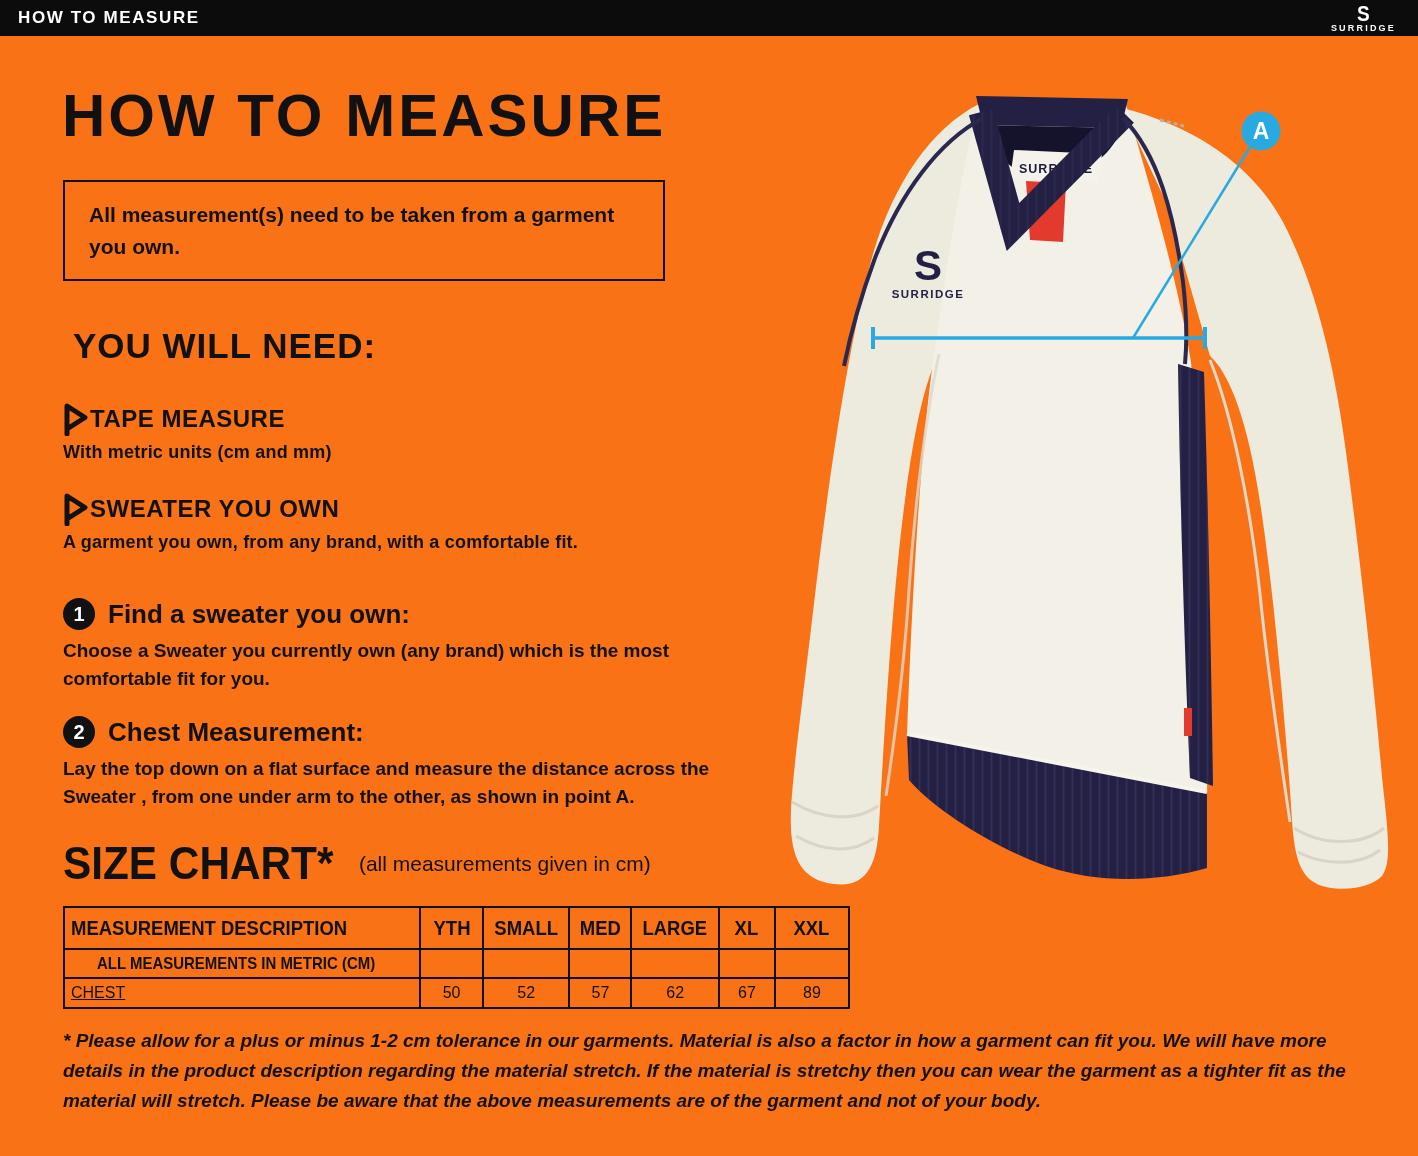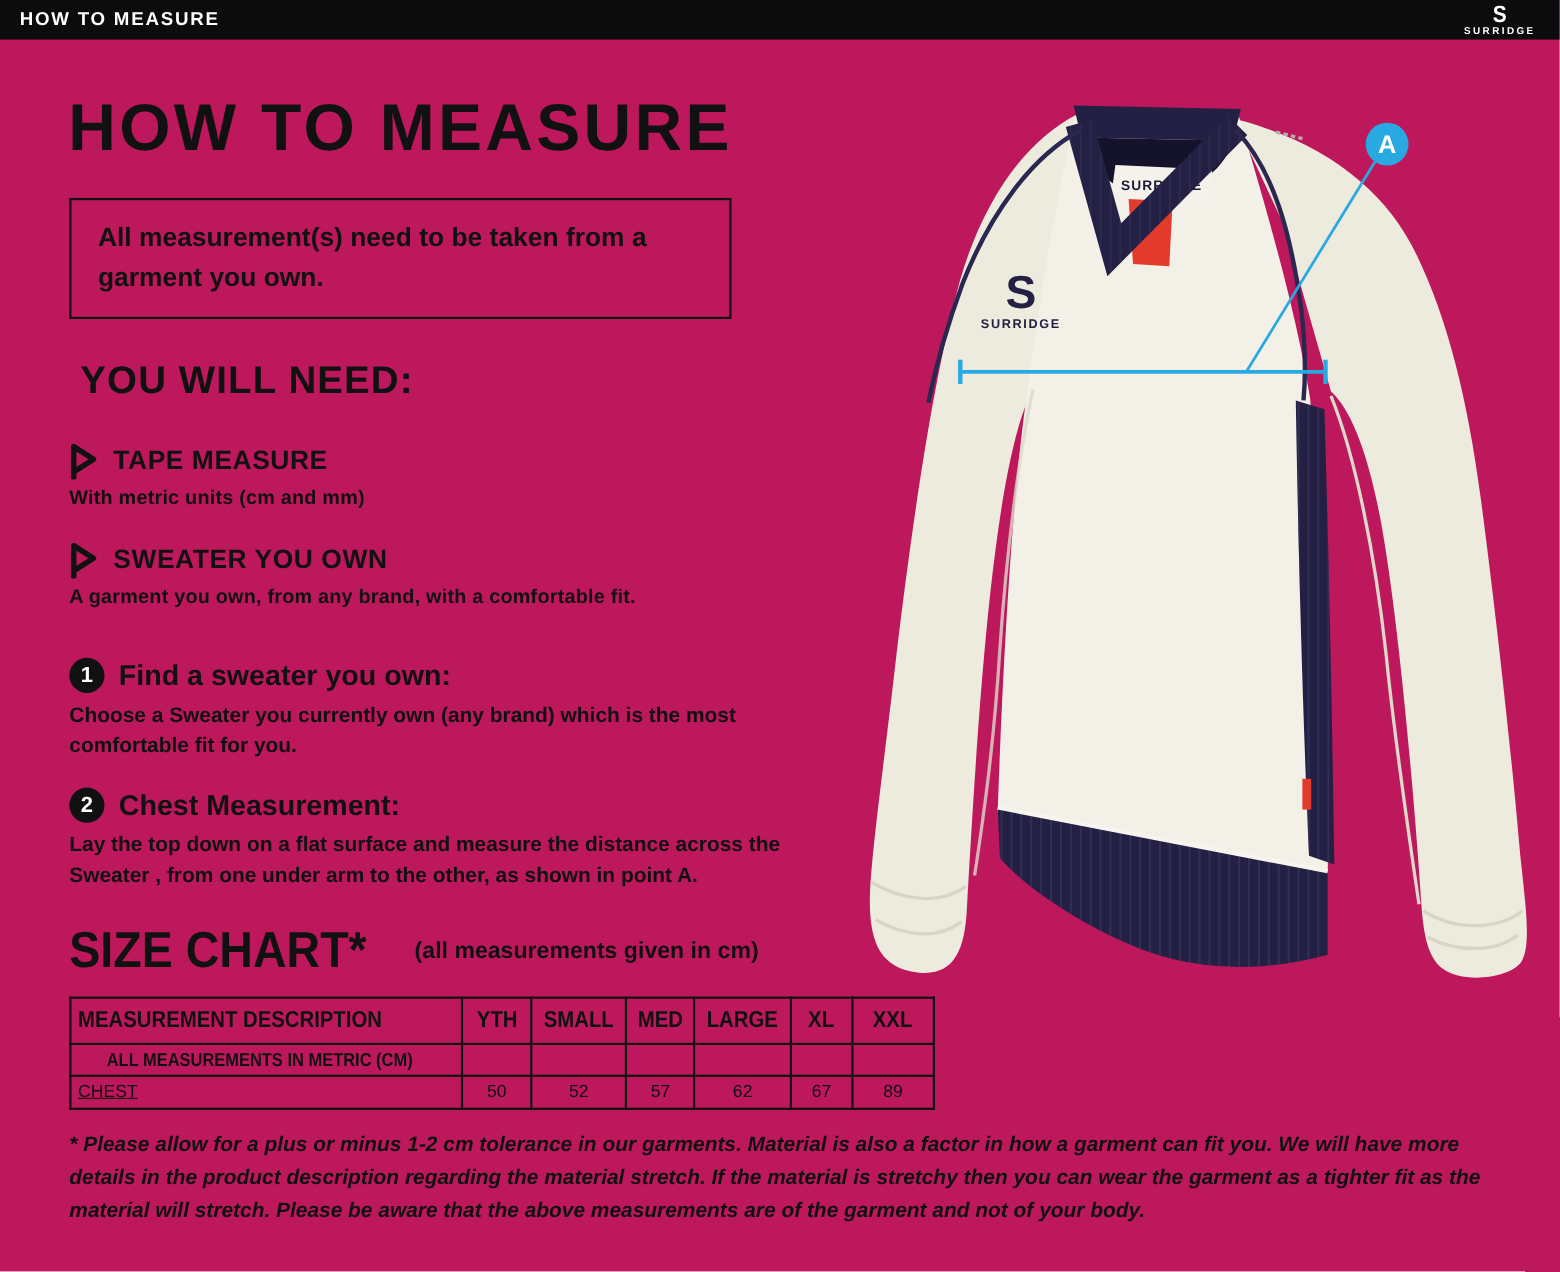--- a/index.html
+++ b/index.html
@@ -1,18 +1,18 @@
 <!DOCTYPE html>
 <html><head>
 <meta charset="utf-8">
 <style>
   html,body { margin:0; padding:0; background:#fff; }
   .page {
     position:relative; width:1418px; height:1156px; overflow:hidden;
-    background:#be185d; color:#111;
+    background:#f97316; color:#111;
     font-family:"Liberation Sans", sans-serif;
   }
   
   .topbar {
     position:absolute; left:0; top:0; width:100%; height:36px; background:#0c0c0c;
     display:flex; align-items:center; justify-content:space-between;
     box-sizing:border-box; padding:0 18px;
   }
   .topbar-title { color:#fff; font-size:17px; font-weight:bold; letter-spacing:1.6px; }
   .topbar-brand { display:flex; flex-direction:column; align-items:center; line-height:1; margin-right:4px; }
@@ -20,42 +20,42 @@
   .topbar-brand .brand-word { color:#fff; font-weight:bold; font-size:9px; letter-spacing:2.2px; margin-top:1px; }
 
   
   .abs { position:absolute; }
   .h1 {
     left:62px; top:86px; font-size:60px; font-weight:bold; letter-spacing:3px; line-height:1;
   }
   .notice-box {
     left:63px; top:180px; width:602px; box-sizing:border-box;
     border:2px solid #111; padding:17px 24px;
-    font-size:24px; font-weight:bold; line-height:1.5;
+    font-size:21px; font-weight:bold; line-height:1.5;
   }
   .ywn-heading { left:63px; top:328px; font-size:35px; font-weight:bold; letter-spacing:1px; line-height:1;margin-left:10px; }
 
   .need-item { left:63px; }
-  .need-item .row { display:flex; align-items:center; gap:13px; }
+  .need-item .row { display:flex; align-items:center; }
   .need-title { font-size:24px; font-weight:bold; letter-spacing:.5px; }
   .need-desc { margin-top:6px; font-size:18px; font-weight:bold; letter-spacing:.2px;text-align:center; }
 
   .step { left:63px; }
   .step .row { display:flex; align-items:center; gap:13px; }
   .step-badge {
     width:32px; height:32px; border-radius:50%; background:#111; color:#fff;
     font-size:20px; font-weight:bold; line-height:32px; text-align:center; flex:0 0 auto;
   }
   .step-title { font-size:26px; font-weight:bold; }
   .step-desc { margin-top:7px; font-size:19px; font-weight:bold; line-height:1.45; width:658px; }
 
   .sc-heading-row { left:63px; top:840px; white-space:nowrap; }
   .sc-title { display:inline-block; font-size:46px; font-weight:bold; line-height:1;
               transform:scaleX(.92); transform-origin:0 50%; }
-  .sc-note { display:inline-block; font-size:21px; font-weight:bold; margin-left:20px; vertical-align:8px; }
+  .sc-note { display:inline-block; font-size:21px; font-weight:normal; margin-left:2px; vertical-align:8px; }
 
   
   .size-table { left:63px; top:906px; border-collapse:collapse; table-layout:fixed; }
   .size-table th, .size-table td { border:2px solid #111; padding:0 6px; overflow:hidden; white-space:nowrap; }
   .size-table th { height:40px; font-size:21px; font-weight:bold; text-align:center;border-radius:19px; }
   .size-table th.desc, .size-table td.desc { text-align:left; }
   .cond  { display:inline-block; transform:scaleX(.88); transform-origin:0 50%; }
   .cond-c{ display:inline-block; transform:scaleX(.88); transform-origin:50% 50%; }
   .row-metric td { height:27px; font-size:17px; font-weight:bold;padding-left:32px; }
   .row-chest td  { height:28px; font-size:16px; font-weight:normal; text-align:center; }

